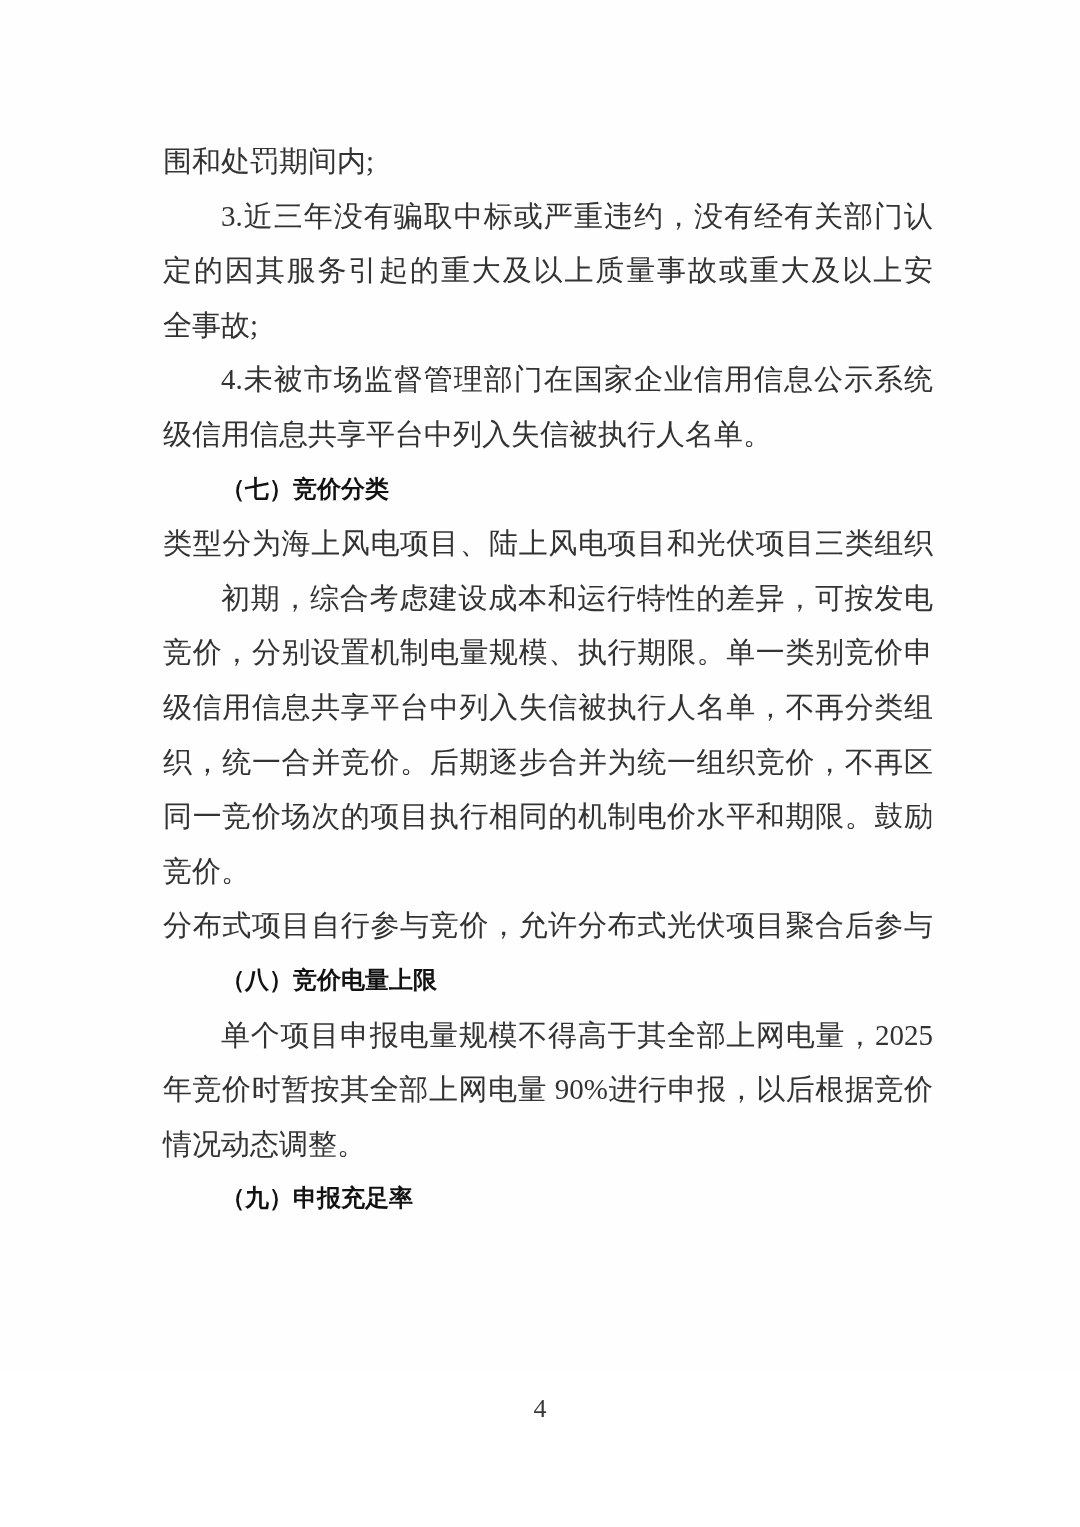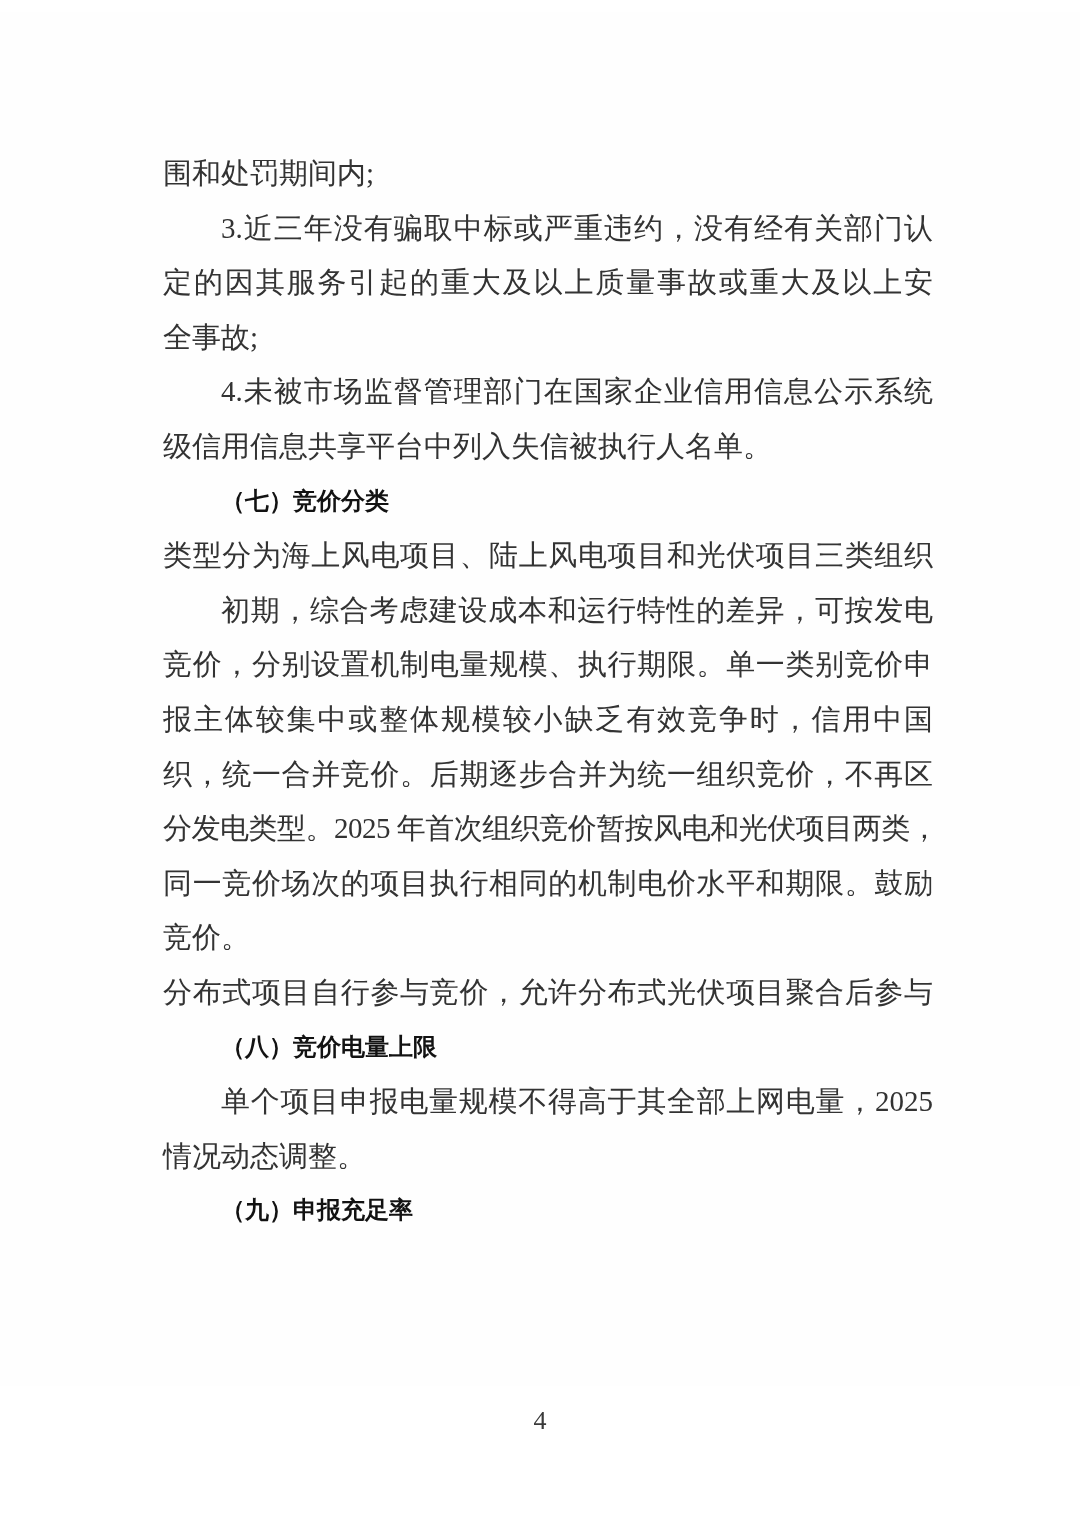--- a/index.html
+++ b/index.html
@@ -4,21 +4,21 @@
 <style>
   html,body{margin:0;padding:0;}
   body{
     width:1080px;height:1527px;
     background:#ffffff;
     font-family:"Liberation Serif","DejaVu Serif",serif;
     position:relative;
     overflow:hidden;
   }
   .page{
-    position:absolute;left:0;top:12px;width:1080px;height:1374px;
+    position:absolute;left:0;top:0;width:1080px;height:1374px;
     background:#fefefe;
   }
   .content{
     position:absolute;left:163px;top:134px;width:770px;
   }
   .line{
     height:54.6px;line-height:54.6px;
     font-size:29px;color:#333333;
     text-align:left;white-space:nowrap;
   }
@@ -48,25 +48,25 @@
       <div class="line">围和处罚期间内;</div>
       <div class="line indent justify">3.近三年没有骗取中标或严重违约，没有经有关部门认</div>
       <div class="line justify">定的因其服务引起的重大及以上质量事故或重大及以上安</div>
       <div class="line">全事故;</div>
       <div class="line indent justify">4.未被市场监督管理部门在国家企业信用信息公示系统</div>
       <div class="line">级信用信息共享平台中列入失信被执行人名单。</div>
       <div class="line heading indent">（七）竞价分类</div>
       <div class="line justify">类型分为海上风电项目、陆上风电项目和光伏项目三类组织</div>
       <div class="line indent justify">初期，综合考虑建设成本和运行特性的差异，可按发电</div>
       <div class="line justify">竞价，分别设置机制电量规模、执行期限。单一类别竞价申</div>
-      <div class="line justify">报主体较集中或整体规模较小缺乏有效竞争时，信用中国</div>
+      <div class="line justify">级信用信息共享平台中列入失信被执行人名单，不再分类组</div>
       <div class="line justify">织，统一合并竞价。后期逐步合并为统一组织竞价，不再区</div>
-      <div class="line squeeze">分发电类型。2025 年首次组织竞价暂按风电和光伏项目两类，</div>
       <div class="line justify">同一竞价场次的项目执行相同的机制电价水平和期限。鼓励</div>
       <div class="line">竞价。</div>
       <div class="line justify">分布式项目自行参与竞价，允许分布式光伏项目聚合后参与</div>
       <div class="line heading indent">（八）竞价电量上限</div>
       <div class="line indent justify">单个项目申报电量规模不得高于其全部上网电量，2025</div>
+      <div class="line justify">年竞价时暂按其全部上网电量 90%进行申报，以后根据竞价</div>
       <div class="line">情况动态调整。</div>
       <div class="line heading indent">（九）申报充足率</div>
     </div>
   <div class="page-number">4</div>
 </div>
 
 </body></html>

